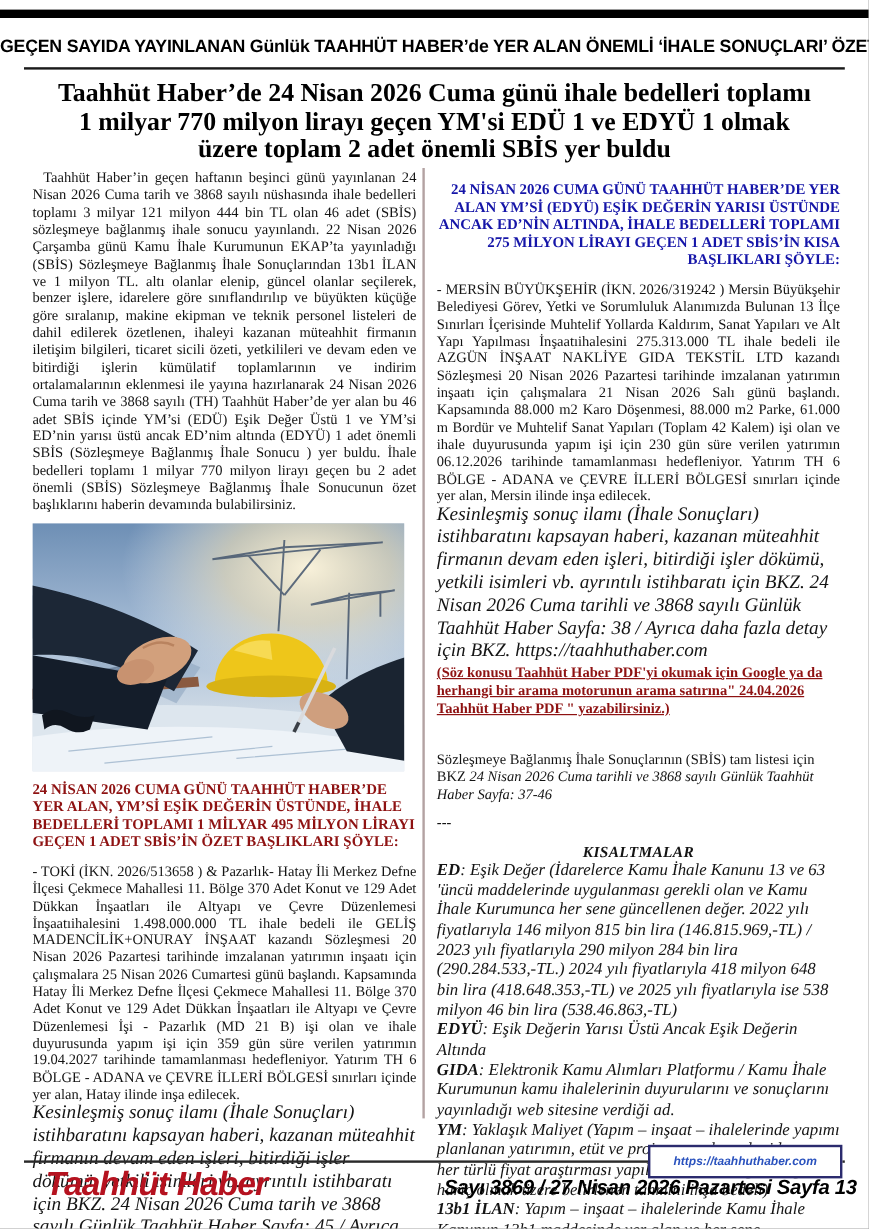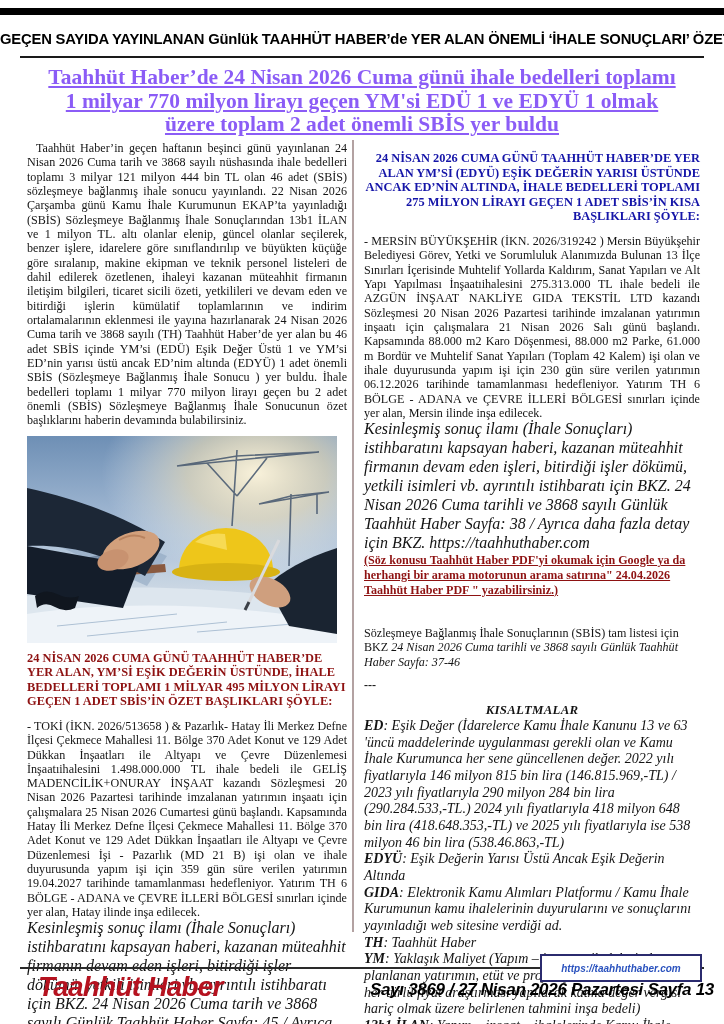--- a/index.html
+++ b/index.html
@@ -12,22 +12,21 @@
   .top-bar { position:absolute; top:8px; left:0; width:724px; height:7px; background:#000; }
   .banner {
     position:absolute; top:31px; left:0; width:724px; text-align:center;
     font-family:"Liberation Sans", sans-serif; font-weight:bold; font-size:14.8px;
     letter-spacing:-0.2px; color:#000; white-space:nowrap;
   }
   .banner-rule { position:absolute; top:56px; left:20px; width:684px; border-top:2px solid #1a1a1a; }
   .headline {
     position:absolute; top:66px; left:48px; width:628px; margin:0;
     text-align:center; font-weight:bold; font-size:21.5px; line-height:1.1;
-    color:#8b5cf6;
-    text-decoration:underline;
+    color:#000000;
   }
   .columns { position:absolute; top:141px; left:27px; width:673px; display:flex; gap:17px; }
   .col-left  { width:320px; }
   .col-right { width:336px; }
   .col-divider { position:absolute; top:140px; left:352px; width:2px; height:792px; background:#b3a2a2; }
 
   p { margin:0; }
   .body { font-size:12.1px; line-height:1.185; text-align:justify; }
   .indent { text-indent:9px; }
   .red-heading {
@@ -166,21 +165,20 @@
         <span class="plain">Sözleşmeye Bağlanmış İhale Sonuçlarının (SBİS) tam listesi için BKZ </span><span class="it">24 Nisan 2026 Cuma tarihli ve 3868 sayılı Günlük Taahhüt Haber Sayfa: 37-46</span>
       </p>
 
       <p class="dashes">---</p>
       <p class="abbr-title">KISALTMALAR</p>
 
       <div>
         <p class="abbr-entry"><span class="term">ED</span><span>: Eşik Değer (İdarelerce Kamu İhale Kanunu 13 ve 63 'üncü maddelerinde uygulanması gerekli olan ve Kamu İhale Kurumunca her sene güncellenen değer. 2022 yılı fiyatlarıyla  146 milyon 815 bin lira (146.815.969,-TL) / 2023 yılı fiyatlarıyla 290 milyon 284 bin lira (290.284.533,-TL.) 2024 yılı fiyatlarıyla  418 milyon 648 bin lira (418.648.353,-TL) ve 2025 yılı fiyatlarıyla ise  538  milyon 46  bin lira (538.46.863,-TL)</span></p>
         <p class="abbr-entry"><span class="term">EDYÜ</span><span>: Eşik Değerin Yarısı Üstü Ancak Eşik Değerin Altında</span></p>
         <p class="abbr-entry"><span class="term">GIDA</span><span>: Elektronik Kamu Alımları Platformu / Kamu İhale Kurumunun kamu ihalelerinin duyurularını ve sonuçlarını yayınladığı web sitesine verdiği ad.</span></p>
-        <p class="abbr-entry"><span class="term">TH</span><span>: Taahhüt Haber</span></p>
         <p class="abbr-entry"><span class="term">YM</span><span>: Yaklaşık Maliyet (Yapım – inşaat – ihalelerinde yapımı planlanan yatırımın, etüt ve proje aşamalarında, idarece her türlü fiyat araştırması yapılarak katma değer vergisi hariç olmak üzere belirlenen tahmini inşa bedeli)</span></p>
         <p class="abbr-entry"><span class="term">13b1 İLAN</span><span>: Yapım – inşaat – ihalelerinde Kamu İhale Kanunun 13b1 maddesinde yer alan ve her sene güncellenen değer. 2022 yılı fiyatlarıyla 873.705,-TL. altı / 2023 yılı fiyatlarıyla ise 1 milyon 727 bin TL altı ve 2024 yılı fiyatlarıyla  2 milyon 491 bin TL. altı e 2025 yılı fiyatlarıyla ise 3 milyon 201 bin  TL altı olan ihaleler</span></p>
       </div>
 
     </div>
   </div>
 
   <div class="footer-rule"></div>
   <div class="url-box">
     <span class="url-text">https://taahhuthaber.com</span>

